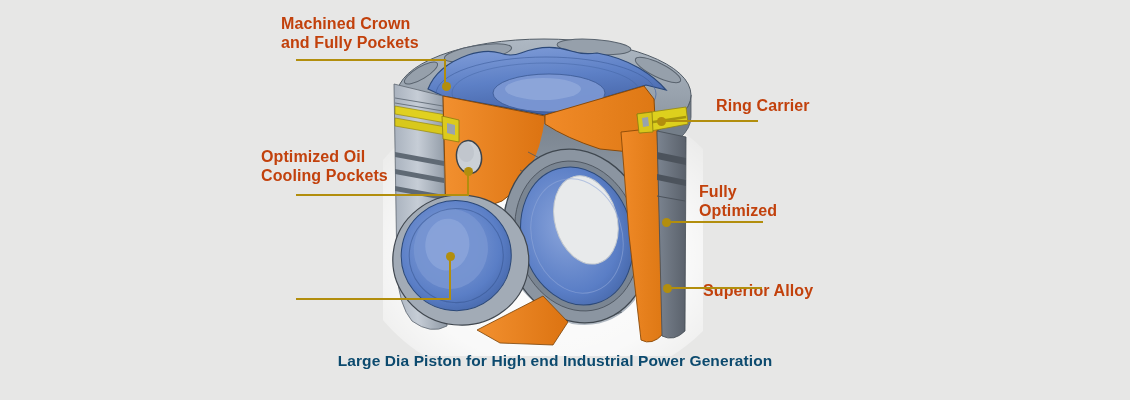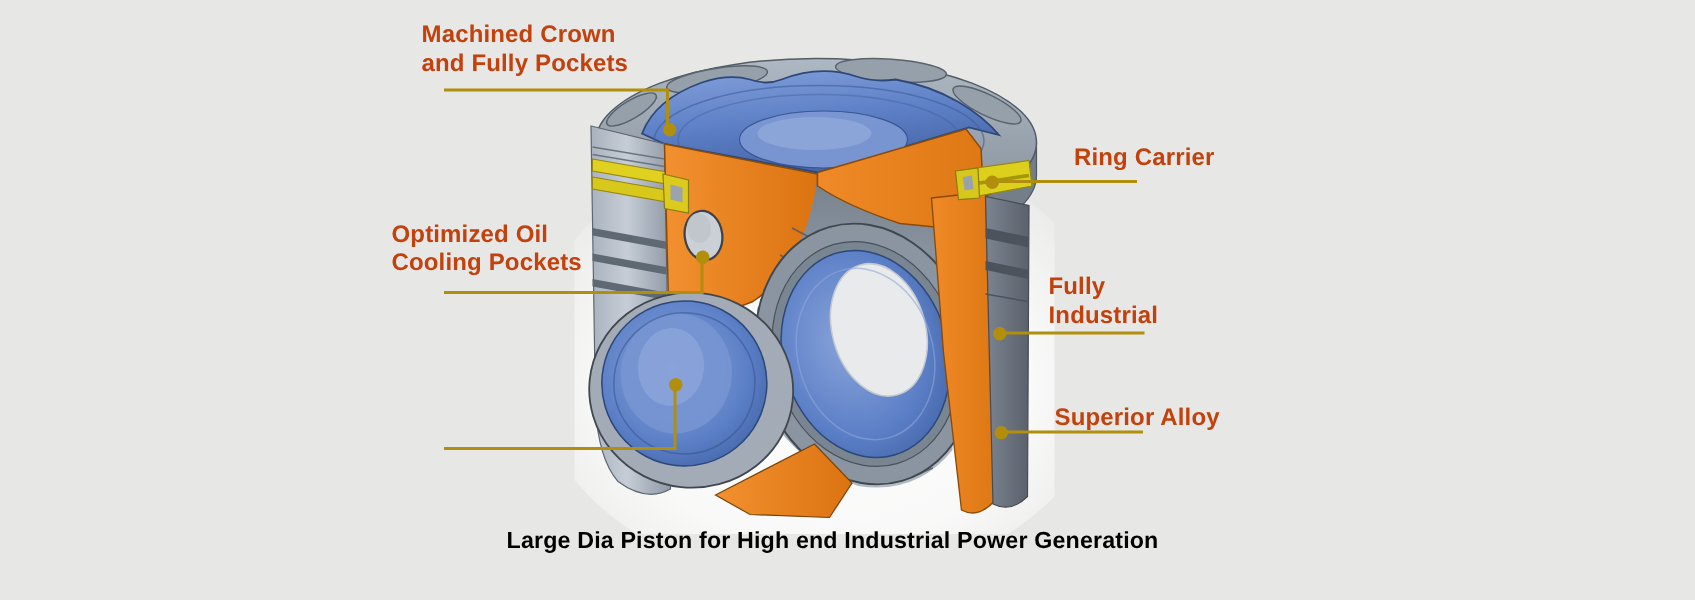--- a/index.html
+++ b/index.html
@@ -22,21 +22,21 @@
     font-weight:700;
     line-height:19px;
     letter-spacing:.1px;
     white-space:nowrap;
   }
   #lbl-machined{left:281px;top:14px;}
   #lbl-ringcarrier{left:716px;top:96px;}
   #lbl-oilgallery{left:261px;top:147px;}
   #lbl-phosphated{left:699px;top:162px;margin-top:20px;}
   #lbl-trumpet{left:275px;top:250px;}
-  #lbl-alloy{left:703px;top:269px;}
+  #lbl-alloy{left:703px;top:281px;}
   
   .seg{position:absolute;background:#b28e0d;}
   .dot{position:absolute;width:9px;height:9px;border-radius:50%;background:#b28e0d;}
   #ld1-h{left:296px;top:59px;width:150px;height:2px;}
   #ld1-v{left:444px;top:60px;width:2px;height:25px;}
   #ld1-d{left:442px;top:82px;}
   #ld2-h{left:662px;top:120px;width:96px;height:2px;}
   #ld2-d{left:657px;top:117px;}
   #ld3-h{left:296px;top:194px;width:173px;height:2px;}
   #ld3-v{left:467px;top:173px;width:2px;height:23px;}
@@ -45,21 +45,21 @@
   #ld4-d{left:662px;top:218px;}
   #ld5-h{left:296px;top:298px;width:155px;height:2px;}
   #ld5-v{left:449px;top:258px;width:2px;height:42px;}
   #ld5-d{left:446px;top:252px;}
   #ld6-h{left:668px;top:287px;width:94px;height:2px;}
   #ld6-d{left:663px;top:284px;}
   
   #caption{
     position:absolute;left:555px;top:352px;
     transform:translateX(-50%);
-    font-size:15.5px;font-weight:700;color:#000000;
+    font-size:15.5px;font-weight:700;color:#0c4a6e;
     white-space:nowrap;letter-spacing:.1px;
   }
 </style>
 </head>
 <body>
 
 <div class="canvas">
 
   <svg id="piston-svg" viewBox="383 26 320 330" xmlns="http://www.w3.org/2000/svg">
     <defs>
@@ -211,21 +211,21 @@
   </div>
   <div class="callout" id="lbl-ringcarrier">
     <div>Ring Carrier</div>
   </div>
   <div class="callout" id="lbl-oilgallery">
     <div>Optimized Oil</div>
     <div>Cooling Pockets</div>
   </div>
   <div class="callout" id="lbl-phosphated">
     <div>Fully</div>
-    <div>Industrial</div>
+    <div>Optimized</div>
   </div>
   <div class="callout" id="lbl-alloy">
     <div>Superior Alloy</div>
   </div>
 
   <div class="seg" id="ld1-h"></div>
   <div class="seg" id="ld1-v"></div>
   <div class="dot" id="ld1-d"></div>
 
   <div class="seg" id="ld2-h"></div>

